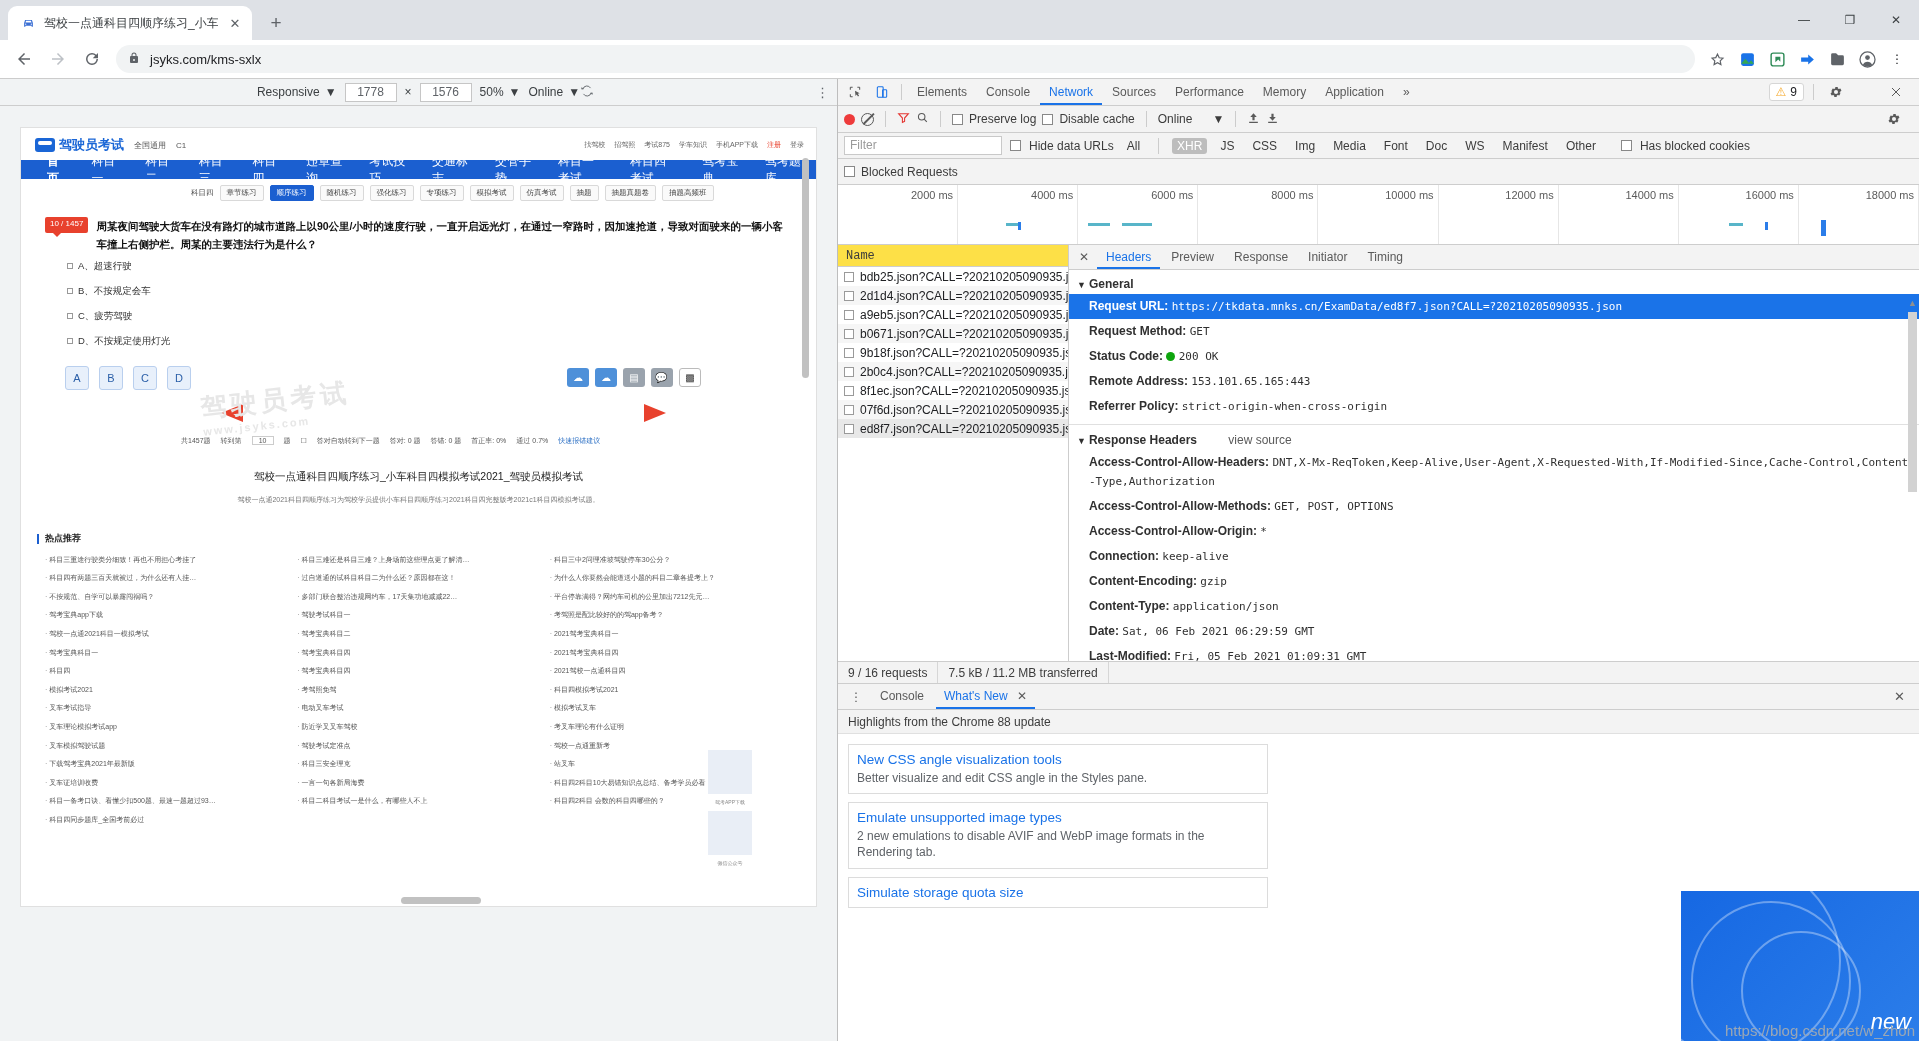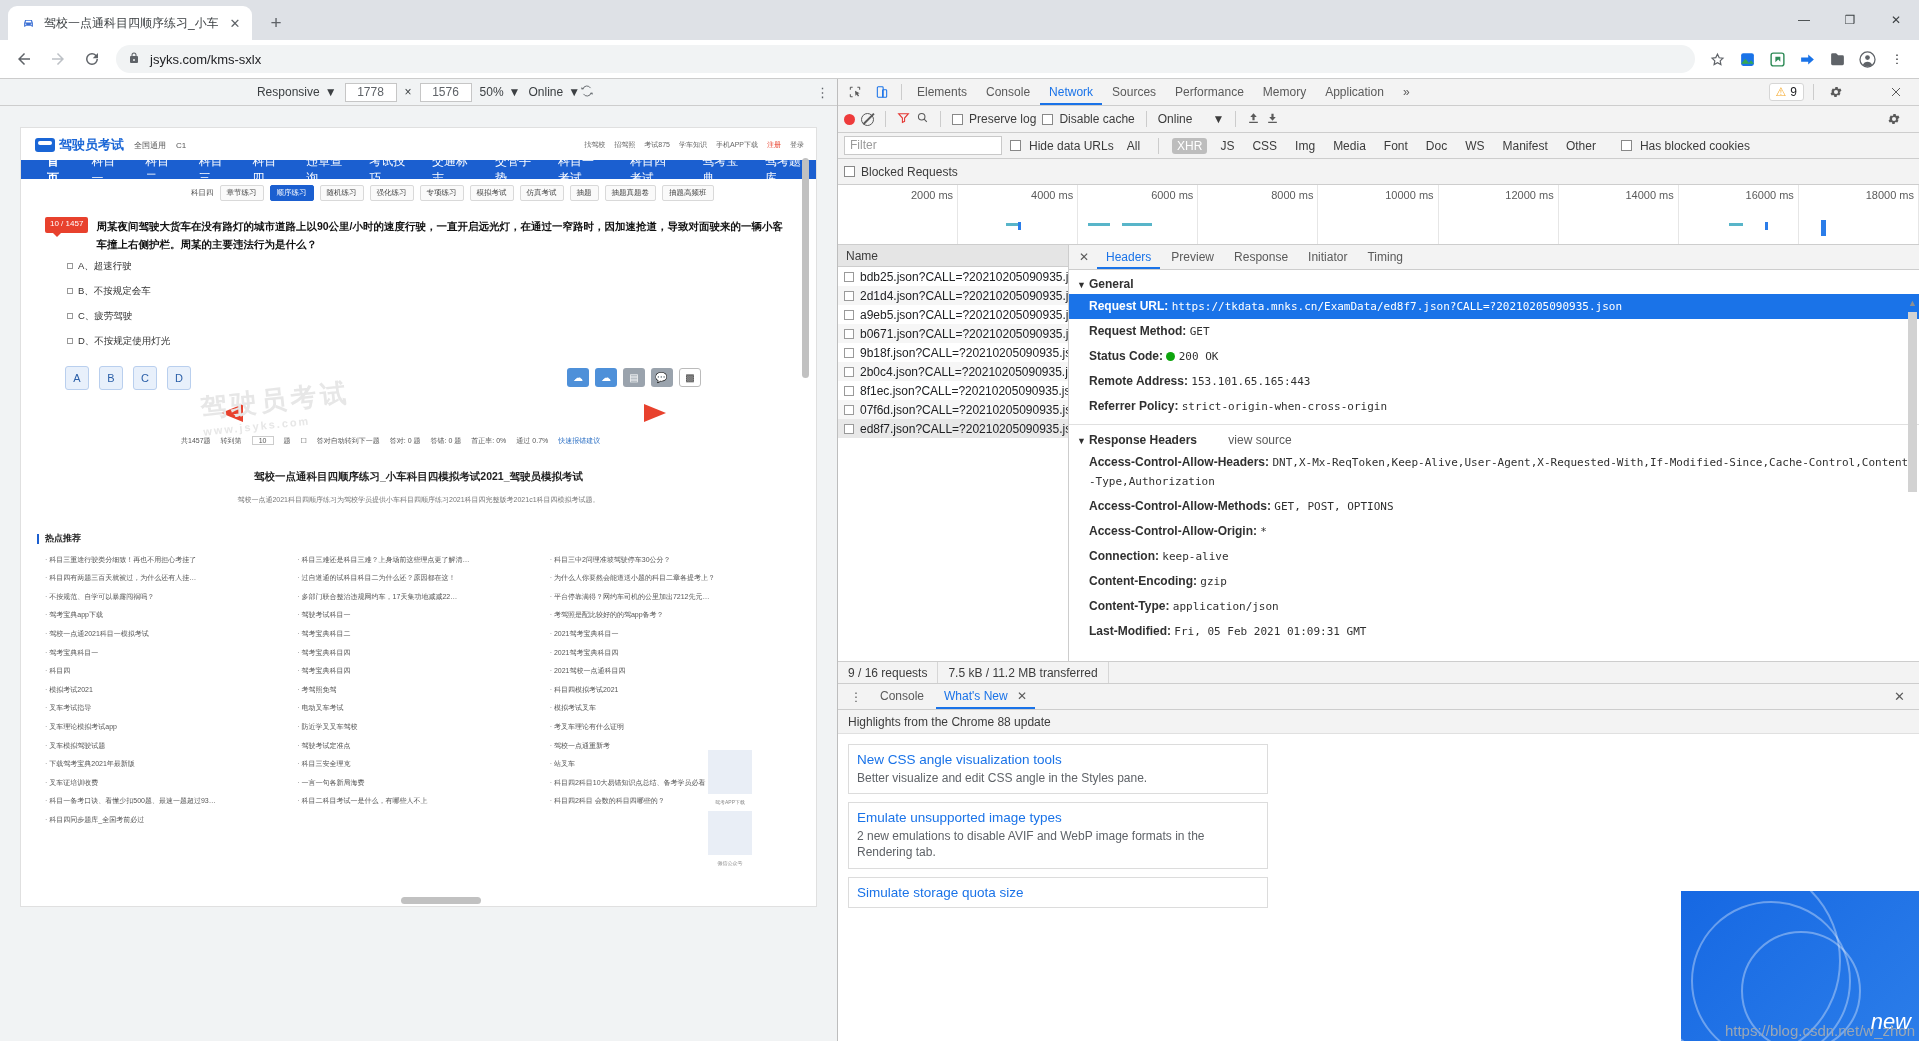--- a/index.html
+++ b/index.html
@@ -86,21 +86,21 @@
   .tool { width:22px; height:19px; background:#4e90d9; border-radius:3px; display:flex; align-items:center; justify-content:center; color:#fff; font-size:10px;}
   .tool.g { background:#9aa3ad; }
   .tool.qr { background:#fff; border:1px solid #bbb; color:#333; }
   .arrows { display:flex; justify-content:space-between; padding:14px 150px 0 200px; }
   .arrow { width:0; height:0; }
   .arrow.l { border-top:9px solid transparent; border-bottom:9px solid transparent; border-right:22px solid #e8412d; }
   .arrow.r { border-top:9px solid transparent; border-bottom:9px solid transparent; border-left:22px solid #e8412d; }
   .stat-row { display:flex; gap:10px; align-items:center; font-size:7px; color:#555; padding:14px 0 0 160px; }
   .stat-row .inp { width:22px; border:1px solid #ccc; text-align:center; font-size:7px; }
   .stat-row .lnk { color:#2b6fc4; }
-  .seo-title { text-align:center; font-size:10.5px; color:#222; padding:24px 0 0;font-weight:bold; }
+  .seo-title { text-align:center; font-size:10.5px; color:#222; padding:24px 0 0; }
   .seo-desc { text-align:center; font-size:7px; color:#777; padding:10px 60px 0; line-height:1.7; }
   .hot-title { padding:26px 0 0 24px; font-size:9px; color:#222; font-weight:bold; border-left:0; position:relative; }
   .hot-title:before{content:""; position:absolute; left:16px; top:28px; width:2px; height:10px; background:#1b5fd0;}
   .link-cols { display:flex; padding:10px 24px 0; gap:10px; }
   .link-col { flex:1; display:flex; flex-direction:column; gap:8.6px; }
   .link-col span { font-size:7px; color:#555; white-space:nowrap; overflow:hidden; text-overflow:ellipsis; }
   .link-col span:before{content:"· "; color:#999;}
   .qr-float { position:absolute; right:64px; bottom:40px; width:44px; }
   .qr-float .qbox { width:44px; height:44px; background:#e9eef6; margin-bottom:5px; position:relative; }
   .qr-float .qcap { font-size:5px; text-align:center; color:#888; }
@@ -134,21 +134,21 @@
   .dt-blocked { height:26px; background:#f3f3f3; border-bottom:1px solid #cdcdcd; display:flex; align-items:center; padding:0 6px; gap:6px; }
 
   .overview { height:60px; border-bottom:1px solid #cdcdcd; position:relative; background:#fff; display:flex; }
   .ov-cell { flex:1; border-right:1px solid #e6e6e6; position:relative; }
   .ov-label { position:absolute; right:4px; top:4px; font-size:11px; color:#5a5a5a; }
   .ov-bar { position:absolute; height:3px; background:#58b5c9; bottom:18px; }
   .ov-tick { position:absolute; width:3px; height:8px; background:#2b7de9; }
 
   .net-split { flex:1; display:flex; min-height:0; }
   .net-list { width:231px; border-right:1px solid #cdcdcd; display:flex; flex-direction:column; background:#fff; }
-  .net-list-head { height:22px; background:#e5e5e5; border-bottom:1px solid #cdcdcd; display:flex; align-items:center; padding-left:8px; color:#3c3c3c; }
+  .net-list-head { height:22px; background:#fde047; border-bottom:1px solid #cdcdcd; display:flex; align-items:center; padding-left:8px; color:#3c3c3c;font-family:Liberation Mono, monospace; }
   .net-rows { flex:1; overflow:hidden; }
   .net-row { height:19px; display:flex; align-items:center; gap:6px; padding:0 6px; font-size:12px; color:#202124; white-space:nowrap; overflow:hidden; }
   .net-row:nth-child(even){ background:#f6f6f6; }
   .net-row.selected { background:#e8e8e8; }
   .net-row .doccb { width:10px; height:10px; border:1px solid #9a9a9a; background:#fff; flex:0 0 10px; }
 
   .net-detail { flex:1; display:flex; flex-direction:column; min-width:0; background:#fff; }
   .detail-tabs { height:25px; background:#f3f3f3; border-bottom:1px solid #cdcdcd; display:flex; align-items:center; padding:0 4px; gap:2px; }
   .detail-tabs .x { width:22px; text-align:center; color:#5a5a5a; }
   .dtab { padding:0 9px; height:24px; line-height:24px; color:#5a5a5a; }
@@ -707,20 +707,21 @@
             <div class="sect-head">
               <span class="tri">▼</span><span>Response Headers</span>
               <span class="vs">view source</span>
             </div>
             <div class="kv"><b>Access-Control-Allow-Headers:</b> <span class="v">DNT,X-Mx-ReqToken,Keep-Alive,User-Agent,X-Requested-With,If-Modified-Since,Cache-Control,Content-Type,Authorization</span></div>
             <div class="kv"><b>Access-Control-Allow-Methods:</b> <span class="v">GET, POST, OPTIONS</span></div>
             <div class="kv"><b>Access-Control-Allow-Origin:</b> <span class="v">*</span></div>
             <div class="kv"><b>Connection:</b> <span class="v">keep-alive</span></div>
             <div class="kv"><b>Content-Encoding:</b> <span class="v">gzip</span></div>
             <div class="kv"><b>Content-Type:</b> <span class="v">application/json</span></div>
+            <div class="kv"><b>Date:</b> <span class="v">Sat, 06 Feb 2021 06:29:59 GMT</span></div>
             <div class="kv"><b>Last-Modified:</b> <span class="v">Fri, 05 Feb 2021 01:09:31 GMT</span></div>
 
             <div class="det-scroll">
               <div class="up">▲</div>
               <div class="bar"></div>
             </div>
           </div>
         </div>
       </div>
 

